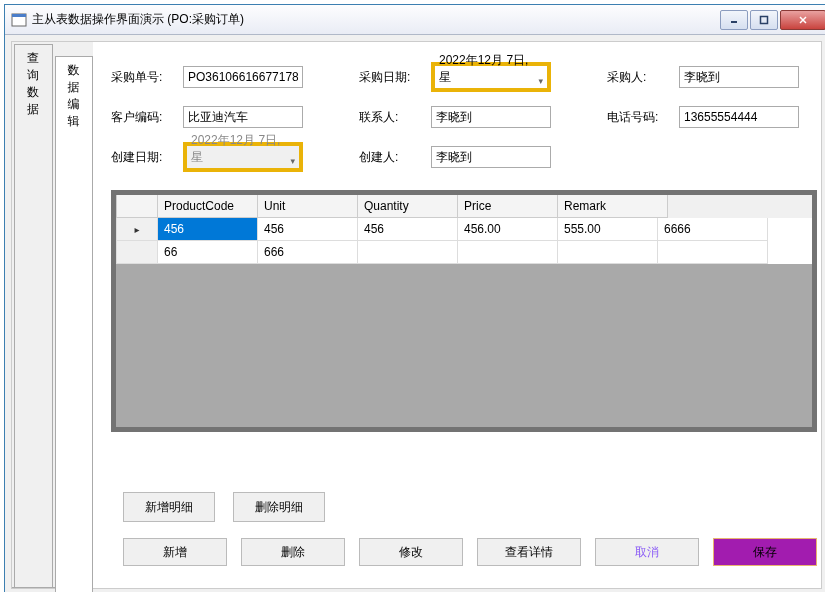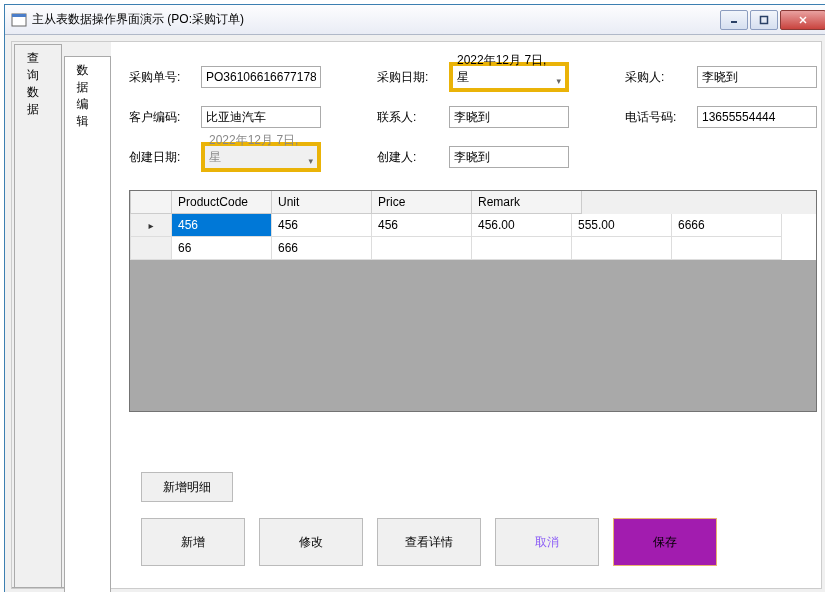--- a/index.html
+++ b/index.html
@@ -15,40 +15,40 @@
 .tabs { display: flex; background: #f0f0f0; border-bottom: 1px solid #aaa; }
 .tab { padding: 5px 12px; background: #f0f0f0; border: 1px solid #aaa; border-bottom: none; margin-top: 2px; margin-left: 2px; cursor: pointer; }
 .tab.active { background: #fff; position: relative; top: 12px; }
 .tab-body { flex: 1; background: #fff; padding: 20px 4px 10px 18px; display: flex; flex-direction: column; }
 .form-row { display: flex; align-items: center; margin-bottom: 14px; gap: 8px; }
 .form-label { width: 64px; text-align: left; }
 .form-input { width: 120px; height: 22px; border: 1px solid #ababab; padding: 2px 4px; background: #fff; }
 .form-date { width: 120px; height: 30px; border: 4px solid #eab308; padding: 2px 4px; background: #fff; display: flex; align-items: flex-end; justify-content: space-between; }
 .form-date.disabled { background: #f0f0f0; color: #888; }
 .spacer { width: 40px; }
-.grid-wrap { flex: 1; border: 1px solid #737373; background: #a9a9a9; margin-top: 4px; display: flex; flex-direction: column; }
+.grid-wrap { flex: 1; border: 5px solid #737373; background: #a9a9a9; margin-top: 4px; display: flex; flex-direction: column; }
 .grid { background: #fff; }
 .grid-header { display: flex; background: #f0f0f0; }
 .gh { border: 1px solid #ccc; border-top: none; border-left: none; padding: 4px 6px; background: #f4f4f4; text-align: left; }
 .gh:first-child { border-left: 1px solid #ccc; }
 .grid-row { display: flex; background: #fff; }
 .gc { border: 1px solid #ddd; border-top: none; border-left: none; padding: 4px 6px; background: #fff; overflow: hidden; white-space: nowrap; }
 .gc:first-child { border-left: 1px solid #ddd; background: #f0f0f0; display: flex; align-items: center; justify-content: center; }
 .gc.selected { background: #0078d7; color: #fff; }
 .col-sel { width: 42px; }
 .col-code { width: 100px; }
 .col-unit { width: 100px; }
 .col-qty { width: 100px; }
 .col-price { width: 100px; }
 .col-amount { width: 100px; }
 .col-remark { width: 110px; }
 .detail-btns { display: flex; gap: 18px; padding: 12px 0 2px 12px; }
 .detail-btn { width: 92px; height: 30px; border: 1px solid #bbb; background: #f0f0f0; cursor: pointer; margin-top: 48px; }
 .bottom-btns { display: flex; gap: 14px; padding: 14px 0 12px 12px; justify-content: flex-start; }
-.main-btn { width: 104px; height: 48px; border: 1px solid #bbb; background: #f0f0f0; cursor: pointer; font-family: Liberation Mono, monospace; }
+.main-btn { width: 104px; height: 28px; border: 1px solid #bbb; background: #f0f0f0; cursor: pointer; font-family: Liberation Mono, monospace; }
 .main-btn.disabled { color: #8b5cf6; }
 .main-btn.primary { background: #a21caf; border-color: #e8b470; }
 .chev { font-size: 9px; color: #666; }
 .row-ind { color: #333; font-size: 10px; }
 </style>
 </head>
 <body>
 
 <div class="window">
   <div class="titlebar">
@@ -120,20 +120,21 @@
         <span class="form-label">创建人:</span>
         <input class="form-input" value="李晓到" style="">
       </div>
 
       <div class="grid-wrap">
         <div class="grid">
           <div class="grid-header">
             <div class="gh col-sel"></div>
             <div class="gh col-code">ProductCode</div>
             <div class="gh col-unit">Unit</div>
+            <div class="gh col-qty">Quantity</div>
             <div class="gh col-price">Price</div>
             <div class="gh col-remark">Remark</div>
           </div>
           <div class="grid-row">
             <div class="gc col-sel">
                 <span class="row-ind">▸</span>
               </div>
             <div class="gc col-code selected">456</div>
             <div class="gc col-unit">456</div>
             <div class="gc col-qty">456</div>
@@ -148,24 +149,26 @@
             <div class="gc col-qty"></div>
             <div class="gc col-price"></div>
             <div class="gc col-amount"></div>
             <div class="gc col-remark"></div>
           </div>
         </div>
       </div>
 
       <div class="detail-btns">
         <button class="detail-btn">新增明细</button>
+        <button class="detail-btn">删除明细</button>
       </div>
 
       <div class="bottom-btns">
         <button class="main-btn">新增</button>
+        <button class="main-btn">删除</button>
         <button class="main-btn">修改</button>
         <button class="main-btn">查看详情</button>
         <button class="main-btn disabled">取消</button>
         <button class="main-btn primary">保存</button>
       </div>
 
     </div>
   </div>
 </div>
 

